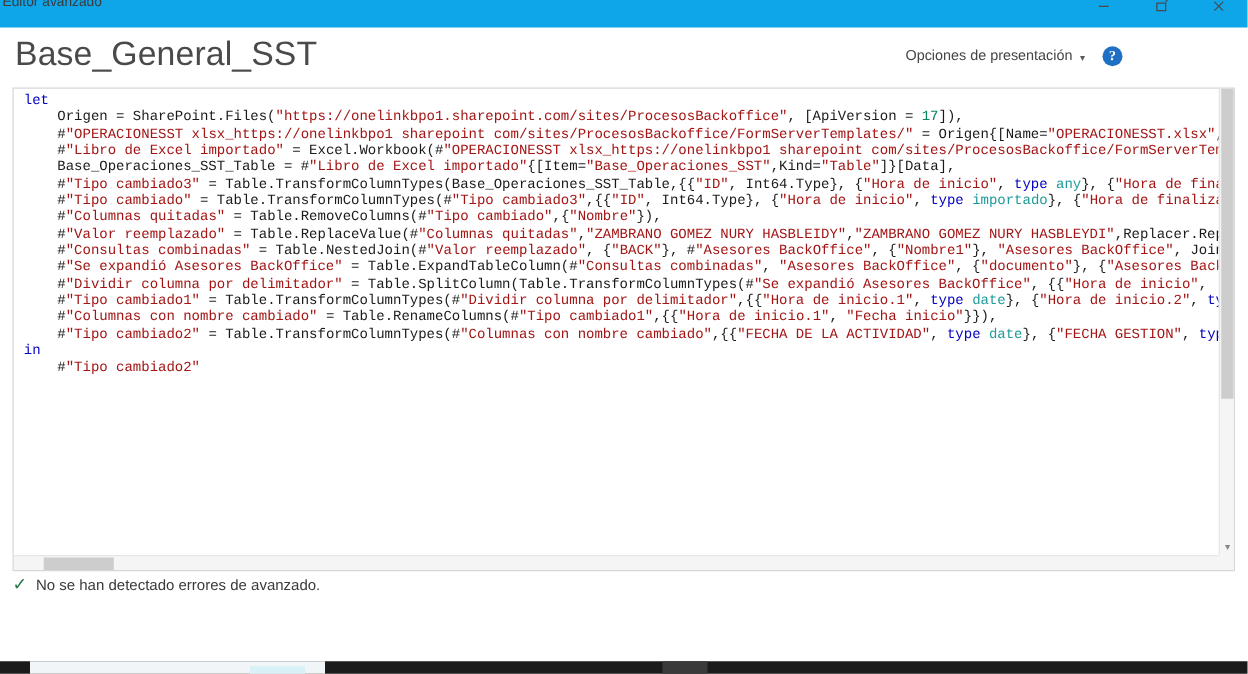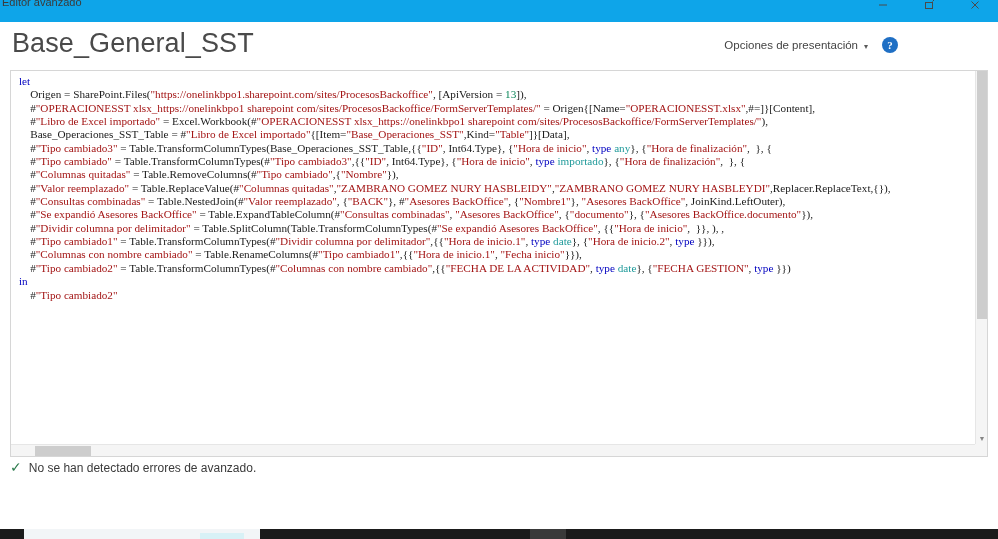--- a/index.html
+++ b/index.html
@@ -128,21 +128,21 @@
     position: absolute;
     left: 0; top: 0;
     right: 12px;
     bottom: 12px;
     overflow: hidden;
     background: #ffffff;
   }
   pre.code {
     margin: 0;
     padding: 4px 0 0 8px;
-    font-family: Liberation Serif, serif;
+    font-family: Liberation Mono, monospace;
     font-size: 11.2px;
     line-height: 13.35px;
     color: #1a1a1a;
     white-space: pre;
     tab-size: 4;
   }
   pre.code .s  { color: #a31515; }   
   pre.code .k  { color: #0000c0; }   
   pre.code .t  { color: #1f9a9a; }   
   pre.code .n  { color: #098658; }   
@@ -327,21 +327,21 @@
         <span>Opciones de presentación</span>
         <span class="caret">▾</span>
       </div>
       <div class="help-icon">?</div>
     </div>
   </div>
 
   <div class="editor-wrap">
     <div class="code-area">
       <pre class="code" id="code-pre"><span class="k">let</span>
-    Origen = SharePoint.Files(<span class="s">"https://onelinkbpo1.sharepoint.com/sites/ProcesosBackoffice"</span>, [ApiVersion = <span class="n">13</span>]),
+    Origen = SharePoint.Files(<span class="s">"https://onelinkbpo1.sharepoint.com/sites/ProcesosBackoffice"</span>, [ApiVersion = <span class="n">17</span>]),
     #<span class="s">"OPERACIONESST xlsx_https://onelinkbpo1 sharepoint com/sites/ProcesosBackoffice/FormServerTemplates/"</span> = Origen{[Name=<span class="s">"OPERACIONESST.xlsx"</span>,#=]}[Content],
     #<span class="s">"Libro de Excel importado"</span> = Excel.Workbook(#<span class="s">"OPERACIONESST xlsx_https://onelinkbpo1 sharepoint com/sites/ProcesosBackoffice/FormServerTemplates/"</span>),
     Base_Operaciones_SST_Table = #<span class="s">"Libro de Excel importado"</span>{[Item=<span class="s">"Base_Operaciones_SST"</span>,Kind=<span class="s">"Table"</span>]}[Data],
     #<span class="s">"Tipo cambiado3"</span> = Table.TransformColumnTypes(Base_Operaciones_SST_Table,{{<span class="s">"ID"</span>, Int64.Type}, {<span class="s">"Hora de inicio"</span>, <span class="k">type</span> <span class="t">any</span>}, {<span class="s">"Hora de finalización"</span>,  }, {
     #<span class="s">"Tipo cambiado"</span> = Table.TransformColumnTypes(#<span class="s">"Tipo cambiado3"</span>,{{<span class="s">"ID"</span>, Int64.Type}, {<span class="s">"Hora de inicio"</span>, <span class="k">type</span> <span class="t">importado</span>}, {<span class="s">"Hora de finalización"</span>,  }, {
     #<span class="s">"Columnas quitadas"</span> = Table.RemoveColumns(#<span class="s">"Tipo cambiado"</span>,{<span class="s">"Nombre"</span>}),
     #<span class="s">"Valor reemplazado"</span> = Table.ReplaceValue(#<span class="s">"Columnas quitadas"</span>,<span class="s">"ZAMBRANO GOMEZ NURY HASBLEIDY"</span>,<span class="s">"ZAMBRANO GOMEZ NURY HASBLEYDI"</span>,Replacer.ReplaceText,{}),
     #<span class="s">"Consultas combinadas"</span> = Table.NestedJoin(#<span class="s">"Valor reemplazado"</span>, {<span class="s">"BACK"</span>}, #<span class="s">"Asesores BackOffice"</span>, {<span class="s">"Nombre1"</span>}, <span class="s">"Asesores BackOffice"</span>, JoinKind.LeftOuter),
     #<span class="s">"Se expandió Asesores BackOffice"</span> = Table.ExpandTableColumn(#<span class="s">"Consultas combinadas"</span>, <span class="s">"Asesores BackOffice"</span>, {<span class="s">"documento"</span>}, {<span class="s">"Asesores BackOffice.documento"</span>}),
     #<span class="s">"Dividir columna por delimitador"</span> = Table.SplitColumn(Table.TransformColumnTypes(#<span class="s">"Se expandió Asesores BackOffice"</span>, {{<span class="s">"Hora de inicio"</span>,  }}, ), ,

